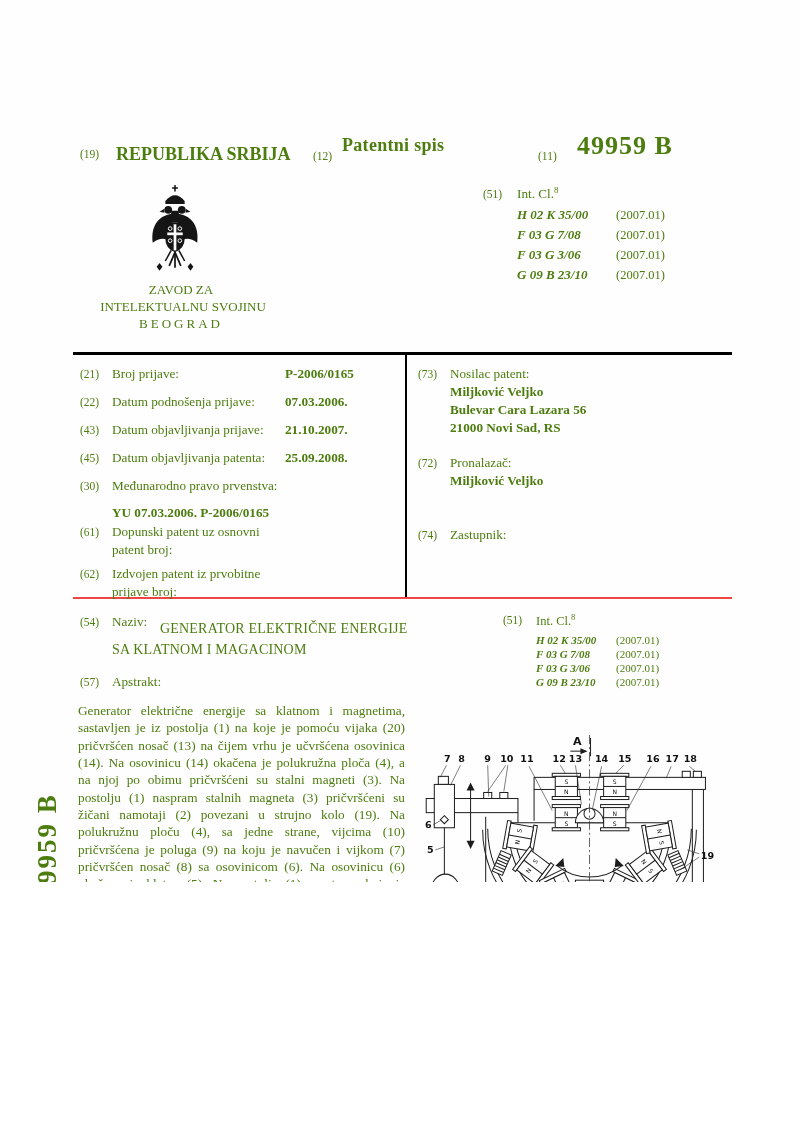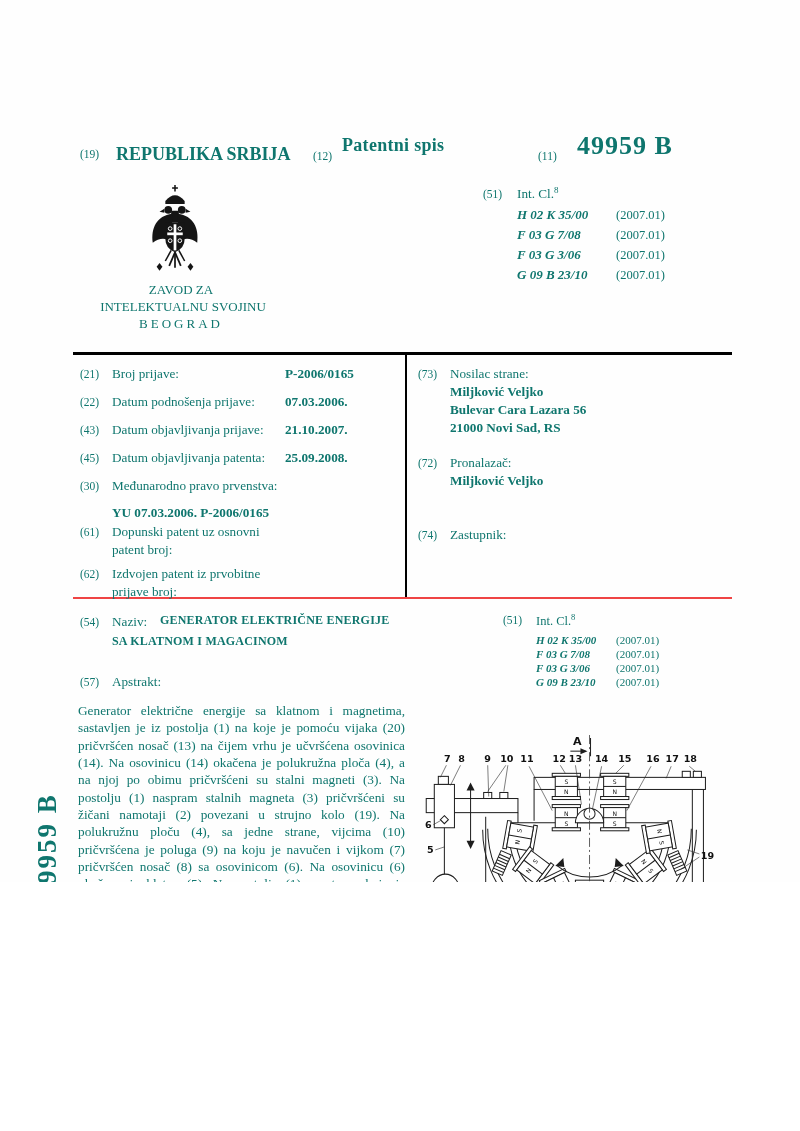--- a/index.html
+++ b/index.html
@@ -1,35 +1,35 @@
 <!DOCTYPE html>
 <html><head>
 <meta charset="utf-8">
 <style>
   html,body{margin:0;padding:0;background:#ffffff;}
-  .page{position:relative;width:800px;height:882px;background:#fefefe;color:#0f766e;
+  .page{position:relative;width:800px;height:882px;background:#fefefe;color:#4d7c0f;
         font-family:"Liberation Serif",serif;overflow:hidden;}
   .page *{box-sizing:border-box;}
   .abs{position:absolute;white-space:nowrap;}
   .n{font-size:11.5px;}              
   .t13{font-size:13.2px;}
   .b{font-weight:bold;}
   .big-kind{font-size:18px;font-weight:bold;letter-spacing:.3px;}
   .pubno{font-size:26px;font-weight:bold;letter-spacing:1px;}
   .office-line{font-size:13px;text-align:center;width:212px;}
   .office-sp{letter-spacing:3px;}
   .code{display:inline-block;width:99px;font-weight:bold;font-style:italic;font-size:13px;}
   .ver{font-size:12.5px;}
   .code2{display:inline-block;width:80px;font-weight:bold;font-style:italic;font-size:11px;}
   .ver2{font-size:11px;}
   .biblio{position:absolute;left:73px;top:352px;width:659px;height:247px;
           border-top:3px solid #000;border-bottom:2px solid #ef4444;}
   .vdiv{position:absolute;left:332px;top:0;width:2px;height:100%;background:#000;}
   .val{font-weight:bold;font-size:13.2px;}
-  .title-b{font-size:12px;font-weight:bold;letter-spacing:.2px;}
+  .title-b{font-size:14px;font-weight:normal;letter-spacing:.2px;margin-top:8px;}
   .abstract{position:absolute;left:78px;top:702px;width:327px;font-size:13.3px;
             line-height:17.35px;text-align:justify;margin:0;}
   .side-label{position:absolute;left:-63px;top:855px;width:220px;height:30px;
               transform:rotate(-90deg);text-align:center;font-size:27px;font-weight:bold;
               letter-spacing:2px;font-family:"Liberation Serif",serif;}
   
   svg .s{stroke:#1d1d1d;fill:none;stroke-width:1;}
   svg .w{fill:#fff;stroke:#1d1d1d;stroke-width:1;}
   svg .ld{stroke:#2a2a2a;stroke-width:.6;fill:none;}
   svg .cl{stroke:#3a3a3a;stroke-width:.8;fill:none;stroke-dasharray:9 3 2 3;}
@@ -122,21 +122,21 @@
 
     <span class="abs n" style="left:7px;top:171px">(61)</span>
     <span class="abs t13" style="left:39px;top:169px">Dopunski patent uz osnovni</span>
     <span class="abs t13" style="left:39px;top:187px">patent broj:</span>
 
     <span class="abs n" style="left:7px;top:213px">(62)</span>
     <span class="abs t13" style="left:39px;top:211px">Izdvojen patent iz prvobitne</span>
     <span class="abs t13" style="left:39px;top:229px">prijave broj:</span>
 
     <span class="abs n" style="left:345px;top:13px">(73)</span>
-    <span class="abs t13" style="left:377px;top:11px">Nosilac strane:</span>
+    <span class="abs t13" style="left:377px;top:11px">Nosilac patent:</span>
     <span class="abs val" style="left:377px;top:29px">Miljković Veljko</span>
     <span class="abs val" style="left:377px;top:47px">Bulevar Cara Lazara 56</span>
     <span class="abs val" style="left:377px;top:65px">21000 Novi Sad, RS</span>
 
     <span class="abs n" style="left:345px;top:102px">(72)</span>
     <span class="abs t13" style="left:377px;top:100px">Pronalazač:</span>
     <span class="abs val" style="left:377px;top:118px">Miljković Veljko</span>
 
     <span class="abs n" style="left:345px;top:174px">(74)</span>
     <span class="abs t13" style="left:377px;top:172px">Zastupnik:</span>

